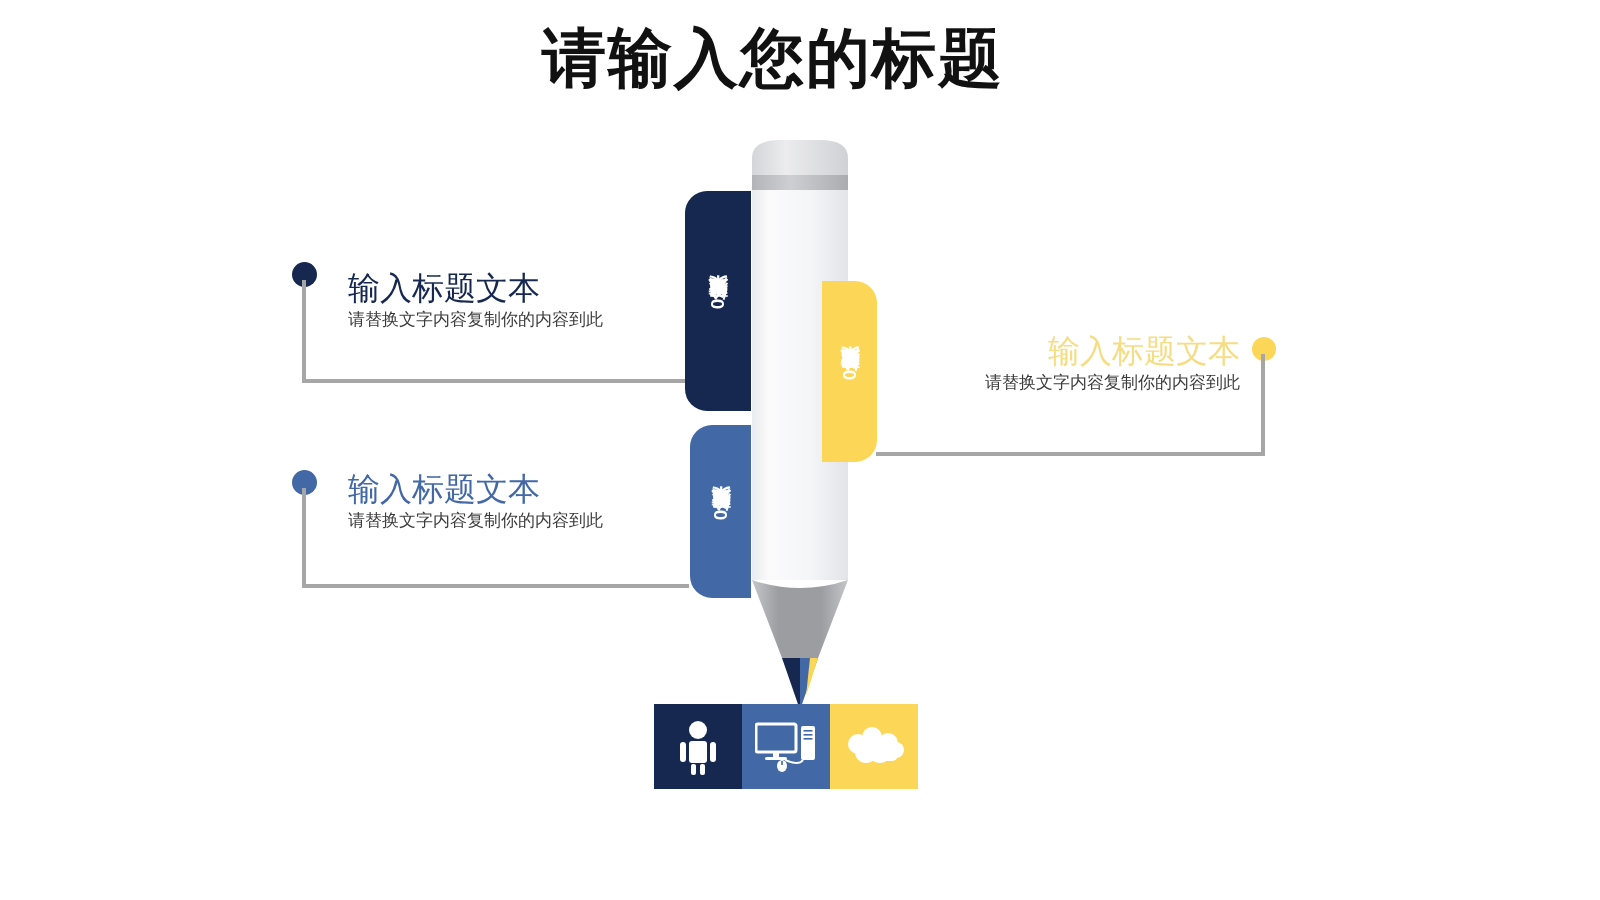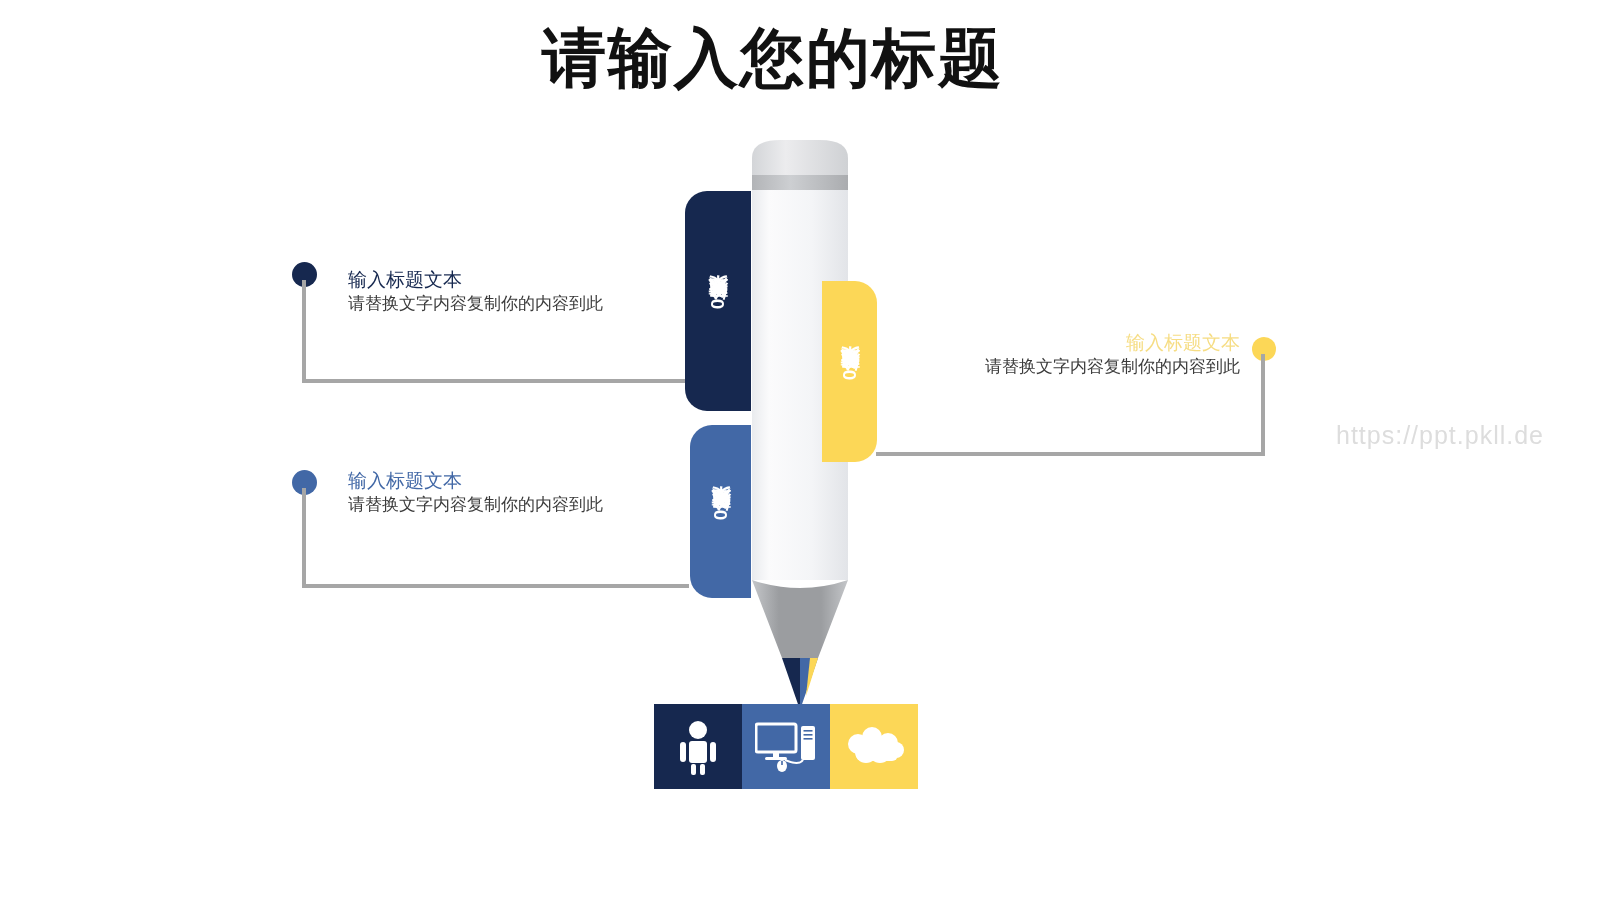--- a/index.html
+++ b/index.html
@@ -59,21 +59,21 @@
   .conn-h { height: 4px; }
 
   .dot {
     position: absolute;
     border-radius: 50%;
   }
 
   
   .txtblock { position: absolute; }
   .txt-head {
-    font-size: 19px;
+    font-size: 32px;
     line-height: 1.25;
     white-space: nowrap;
     font-weight: 400;
   }
   .txt-sub {
     font-size: 17px;
     color: #3b3b3b;
     line-height: 1.4;
     white-space: nowrap;
   }
@@ -113,21 +113,20 @@
   .block { width: 88px; height: 85px; position: relative; }
   .block svg { position: absolute; left: 50%; top: 50%; transform: translate(-50%,-50%); }
 </style>
 </head>
 <body>
 
 <div class="slide">
 
   <div class="slide-title">请输入您的标题</div>
 
-  <div class="watermark">https://ppt.pkll.de</div>
 
   <div class="dot" style="left:292px; top:262px; width:25px; height:25px; background:#16284f;"></div>
   <div class="conn conn-v" style="left:302px; top:280px; height:103px;"></div>
   <div class="conn conn-h" style="left:302px; top:379px; width:387px;"></div>
 
   <div class="txtblock" style="left:348px; top:268px; width:330px;">
     <div class="txt-head" style="color:#16284f;">输入标题文本</div>
     <div class="txt-sub">请替换文字内容复制你的内容到此</div>
   </div>
 

